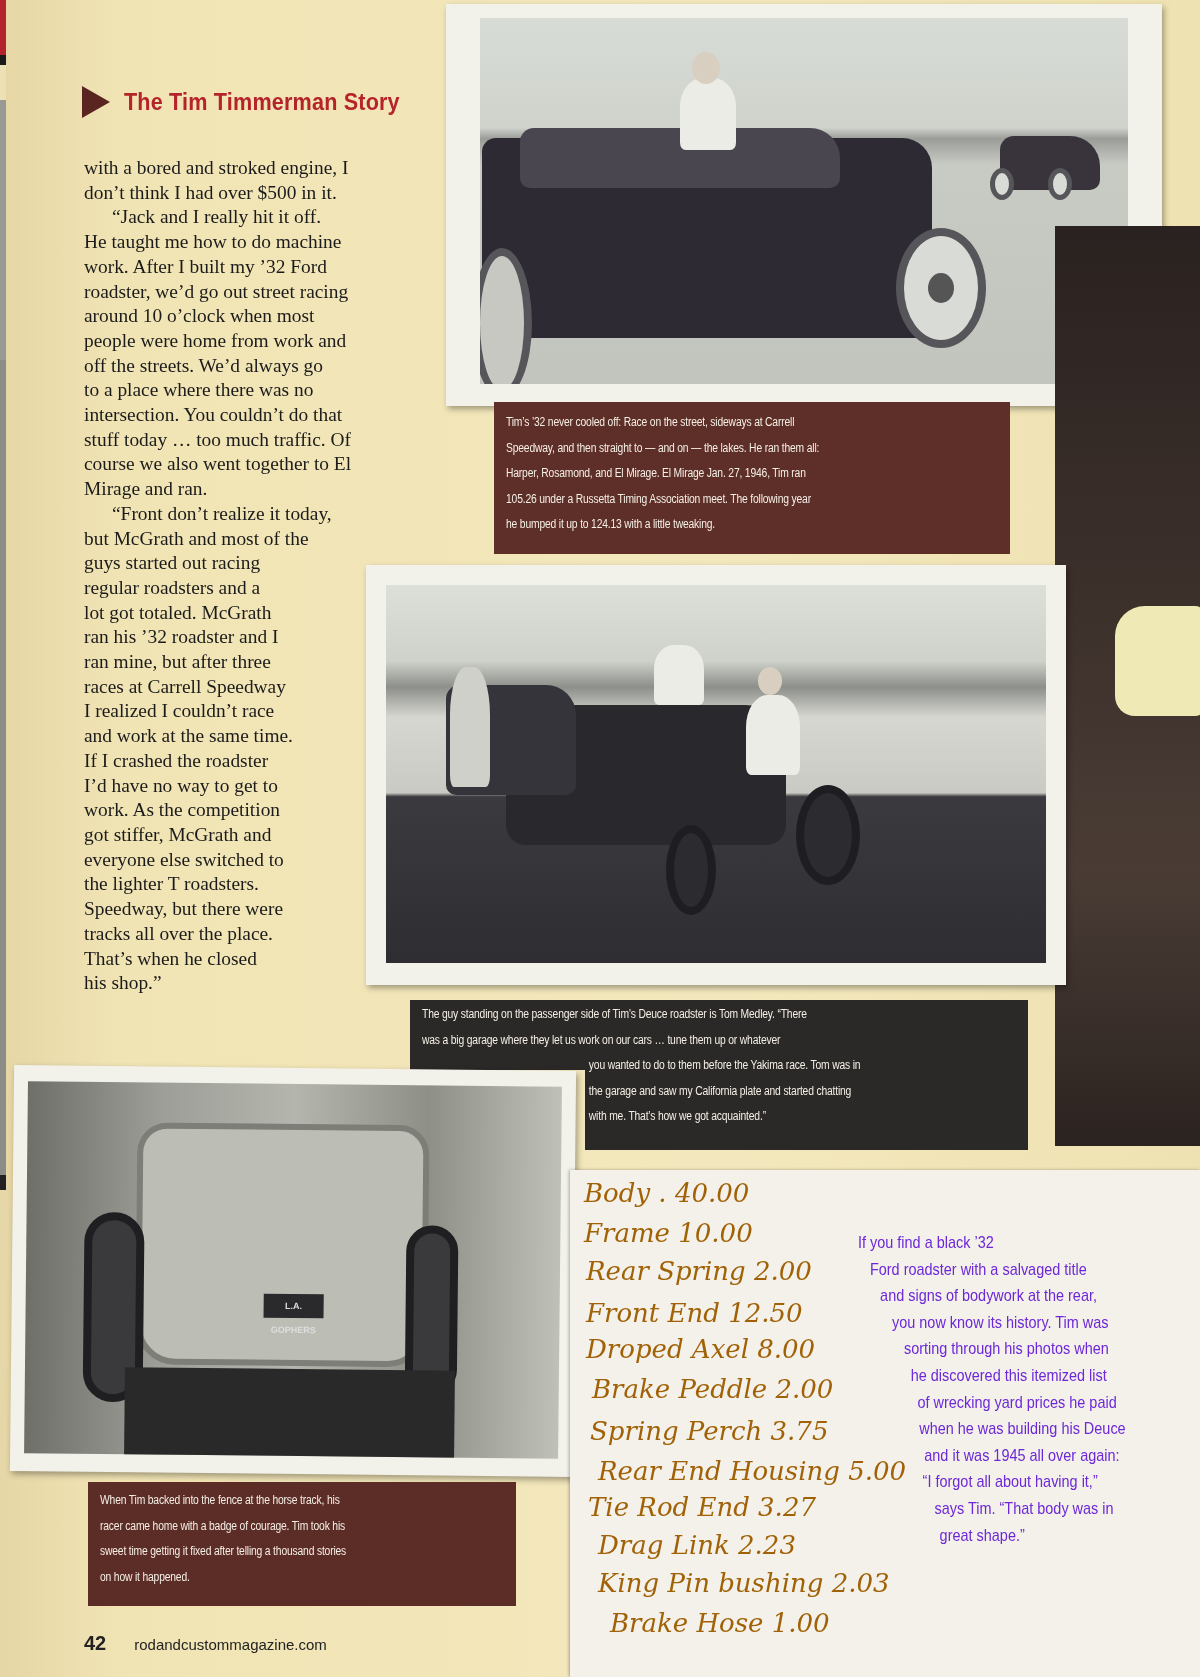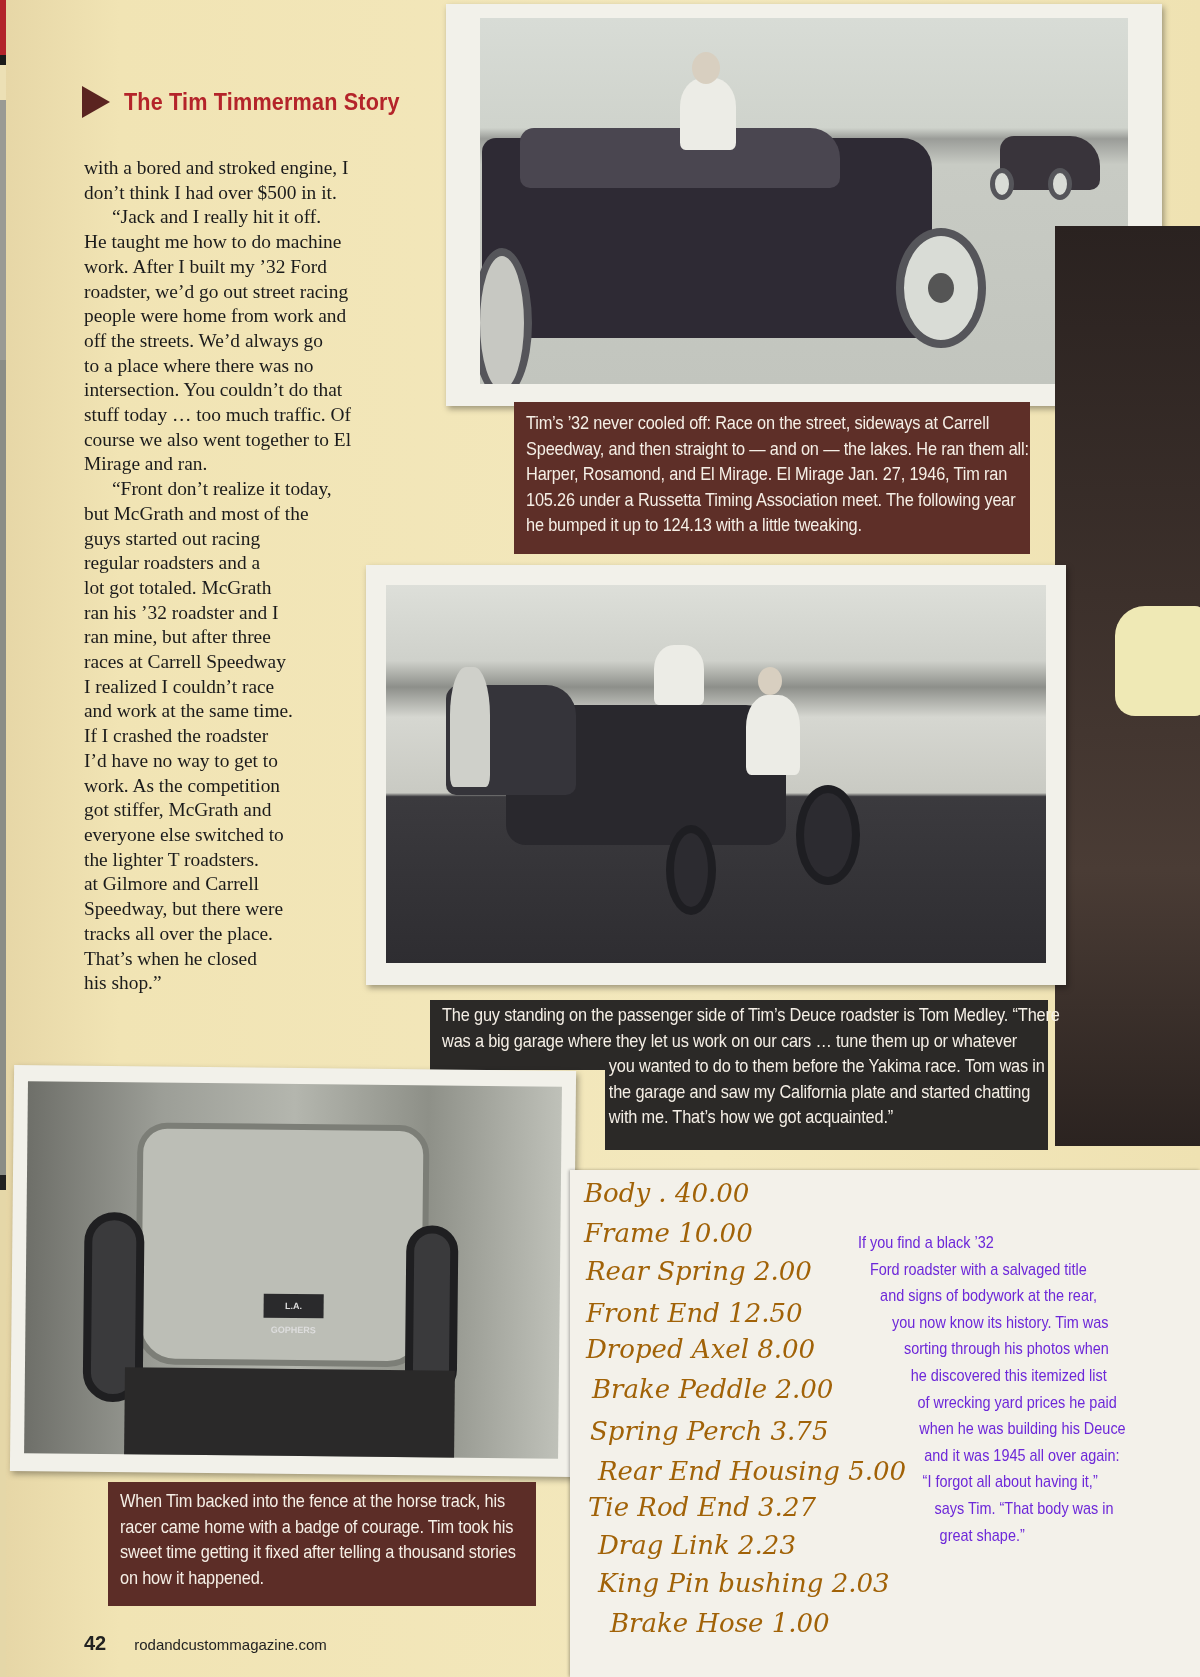--- a/index.html
+++ b/index.html
@@ -50,21 +50,21 @@
 
   
   .car-body { position: absolute; background: #2e2a34; border-radius: 14px 30px 10px 10px; }
   .wheel { position: absolute; border-radius: 50%; background: #d9dcd6; border: 8px solid #55555a; box-sizing: border-box; }
   .hub { position: absolute; border-radius: 50%; background: #555; }
   .person { position: absolute; background: #ecece6; border-radius: 40% 40% 10% 10%; }
   .head { position: absolute; background: #d8cfc0; border-radius: 50%; }
 
   .caption {
     position: absolute; color: #f5efe6; font-family: "Liberation Sans", sans-serif;
-    font-size: 19px; line-height: 25.5px; letter-spacing: -0.2px; margin-left: 20px;
+    font-size: 12px; line-height: 25.5px; letter-spacing: -0.2px;
   }
   .caption .ln { display: block; white-space: nowrap; transform: scaleX(0.86); transform-origin: left center; }
   .cap1 { left: 494px; top: 402px; width: 516px; height: 152px; background: #5e2f28; padding: 0; }
   .cap1 .inner { position: absolute; left: 12px; top: 8px; }
   .cap2 { left: 410px; top: 1000px; width: 618px; height: 150px; }
   .cap2 .bg-top { position: absolute; left: 0; top: 0; width: 618px; height: 70px; background: #2b2927; }
   .cap2 .bg-bot { position: absolute; left: 175px; top: 70px; width: 443px; height: 80px; background: #2b2927; }
   .cap2 .inner { position: absolute; left: 12px; top: 2px; }
   .cap2 .ln.ind { padding-left: 194px; }
   .cap3 { left: 88px; top: 1482px; width: 428px; height: 124px; background: #5c2d27; }
@@ -98,20 +98,21 @@
   <div class="title">The Tim Timmerman Story</div>
 </div>
 
 <div class="body-col" id="bodyCol">
     <span class="ln">with a bored and stroked engine, I</span>
     <span class="ln">don’t think I had over $500 in it.</span>
     <span class="ln ind">“Jack and I really hit it off.</span>
     <span class="ln">He taught me how to do machine</span>
     <span class="ln">work. After I built my ’32 Ford</span>
     <span class="ln">roadster, we’d go out street racing</span>
+    <span class="ln">around 10 o’clock when most</span>
     <span class="ln">people were home from work and</span>
     <span class="ln">off the streets. We’d always go</span>
     <span class="ln">to a place where there was no</span>
     <span class="ln">intersection. You couldn’t do that</span>
     <span class="ln">stuff today … too much traffic. Of</span>
     <span class="ln">course we also went together to El</span>
     <span class="ln">Mirage and ran.</span>
     <span class="ln ind">“Front don’t realize it today,</span>
     <span class="ln">but McGrath and most of the</span>
     <span class="ln">guys started out racing</span>
@@ -121,21 +122,20 @@
     <span class="ln">ran mine, but after three</span>
     <span class="ln">races at Carrell Speedway</span>
     <span class="ln">I realized I couldn’t race</span>
     <span class="ln">and work at the same time.</span>
     <span class="ln">If I crashed the roadster</span>
     <span class="ln">I’d have no way to get to</span>
     <span class="ln">work. As the competition</span>
     <span class="ln">got stiffer, McGrath and</span>
     <span class="ln">everyone else switched to</span>
     <span class="ln">the lighter T roadsters.</span>
-    <span class="ln">at Gilmore and Carrell</span>
     <span class="ln">Speedway, but there were</span>
     <span class="ln">tracks all over the place.</span>
     <span class="ln">That’s when he closed</span>
     <span class="ln">his shop.”</span>
   </div>
 
 <div class="photo photo1">
   <div class="img">
     <div class="car-body" style="left:2px;top:120px;width:450px;height:200px;"></div>
     <div class="car-body" style="left:40px;top:110px;width:320px;height:60px;background:#4a4650;"></div>

